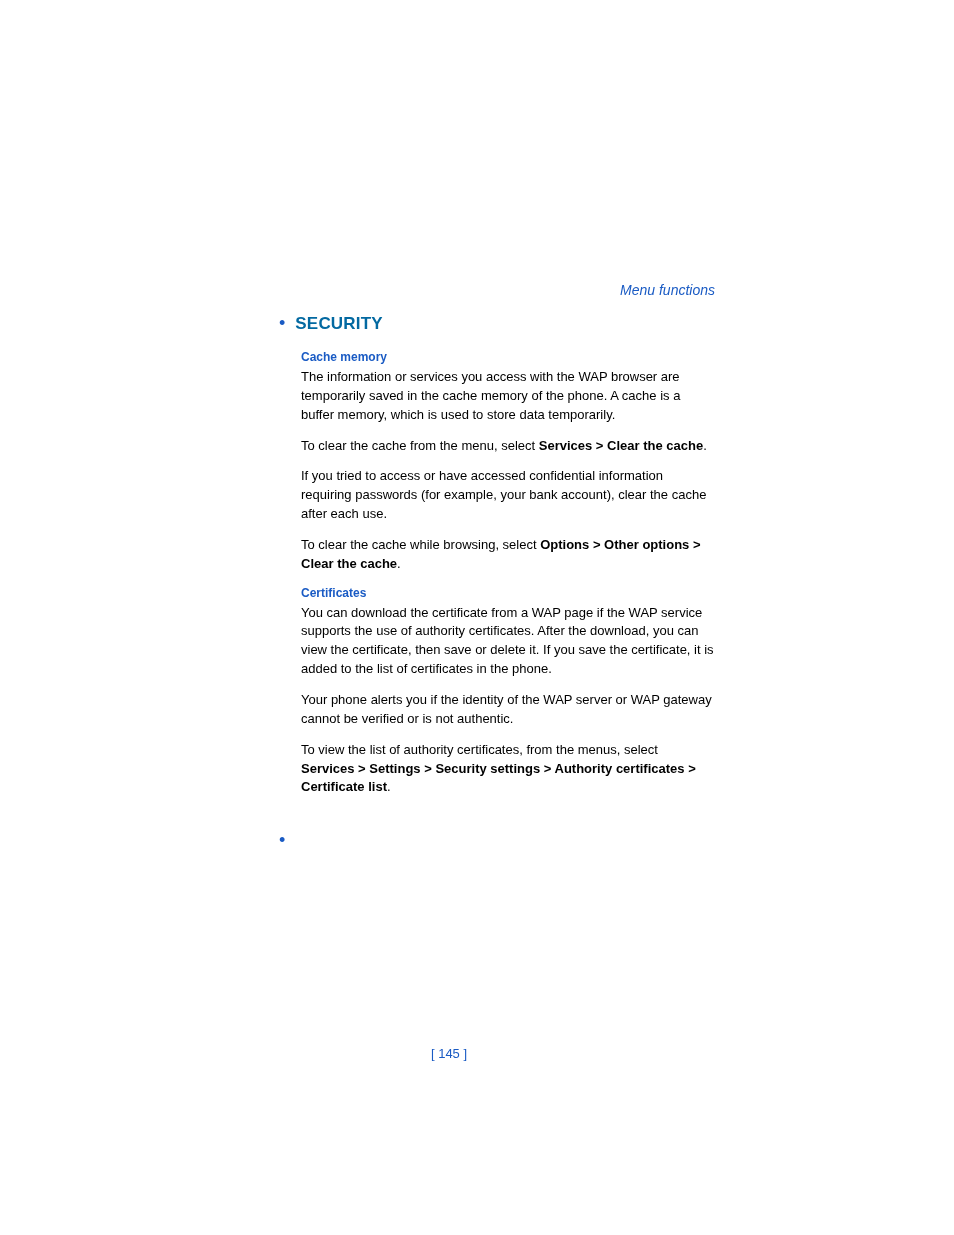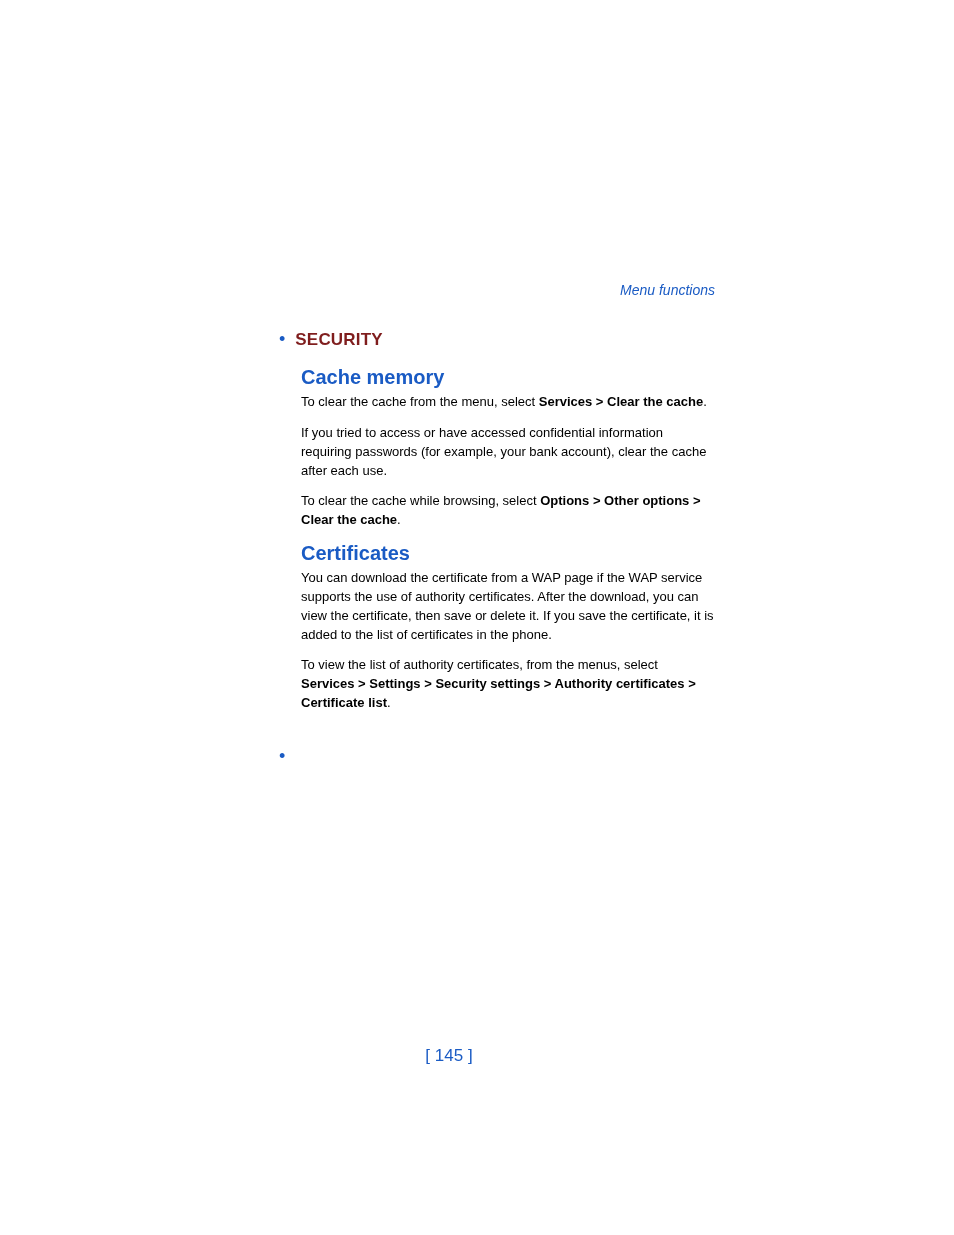--- a/index.html
+++ b/index.html
@@ -15,25 +15,25 @@
     position: absolute;
     left: 275px;
     top: 282px;
     width: 440px;
   }
   .breadcrumb {
     color: #1a5bc4;
     font-style: italic;
     font-size: 14px;
     text-align: right;
-    margin-bottom: 32px;
+    margin-bottom: 16px;
     font-family: Verdana, sans-serif;
   }
   .section-heading {
-    color: #7f1d1d;
+    color: #0369a1;
     font-weight: bold;
     font-size: 17px;
     margin: 0 0 8px 0;
     letter-spacing: 0.2px;
   }
   .bullet-row {
     display: flex;
     align-items: baseline;
     gap: 10px;
     margin-left: 4px;
@@ -44,62 +44,64 @@
     line-height: 1;
     position: relative;
     top: 0px;
   }
   .content-block {
     margin-left: 26px;
   }
   .sub-heading {
     color: #1a5bc4;
     font-weight: bold;
-    font-size: 20px;
+    font-size: 12px;
     margin: 8px 0 4px 0;
   }
   .body-text {
     color: #000;
     font-size: 13px;
     line-height: 1.45;
     margin: 0 0 12px 0;
   }
   .bold {
     font-weight: bold;
   }
   .page-number {
     position: absolute;
     left: 0;
     width: 898px;
     top: 1046px;
     text-align: center;
     color: #1a5bc4;
-    font-size: 17px;
+    font-size: 13px;
   }
   .section-gap {
     height: 22px;
   }
 </style>
 </head>
 <body>
 
 <div class="page">
   <div class="breadcrumb">Menu functions</div>
   <div id="sections-host">
       <div class="bullet-row">
         <span class="bullet">•</span>
         <div class="section-heading">SECURITY</div>
       </div>
       <div class="content-block">
         <div class="sub-heading">Cache memory</div>
+        <p class="body-text"><span>The information or services you access with the WAP browser are temporarily saved in the cache memory of the phone. A cache is a buffer memory, which is used to store data temporarily.</span></p>
         <p class="body-text"><span>To clear the cache from the menu, select </span><span class="bold">Services &gt; Clear the cache</span><span>.</span></p>
         <p class="body-text"><span>If you tried to access or have accessed confidential information requiring passwords (for example, your bank account), clear the cache after each use.</span></p>
         <p class="body-text"><span>To clear the cache while browsing, select </span><span class="bold">Options &gt; Other options &gt; Clear the cache</span><span>.</span></p>
         <div class="sub-heading">Certificates</div>
         <p class="body-text"><span>You can download the certificate from a WAP page if the WAP service supports the use of authority certificates. After the download, you can view the certificate, then save or delete it. If you save the certificate, it is added to the list of certificates in the phone.</span></p>
+        <p class="body-text"><span>Your phone alerts you if the identity of the WAP server or WAP gateway cannot be verified or is not authentic.</span></p>
         <p class="body-text"><span>To view the list of authority certificates, from the menus, select </span><span class="bold">Services &gt; Settings &gt; Security settings &gt; Authority certificates &gt; Certificate list</span><span>.</span></p>
       </div>
       <div class="section-gap"></div>
       <div class="bullet-row">
         <span class="bullet">•</span>
       </div>
     </div>
 </div>
 
 <div class="page-number">[ 145 ]</div>

